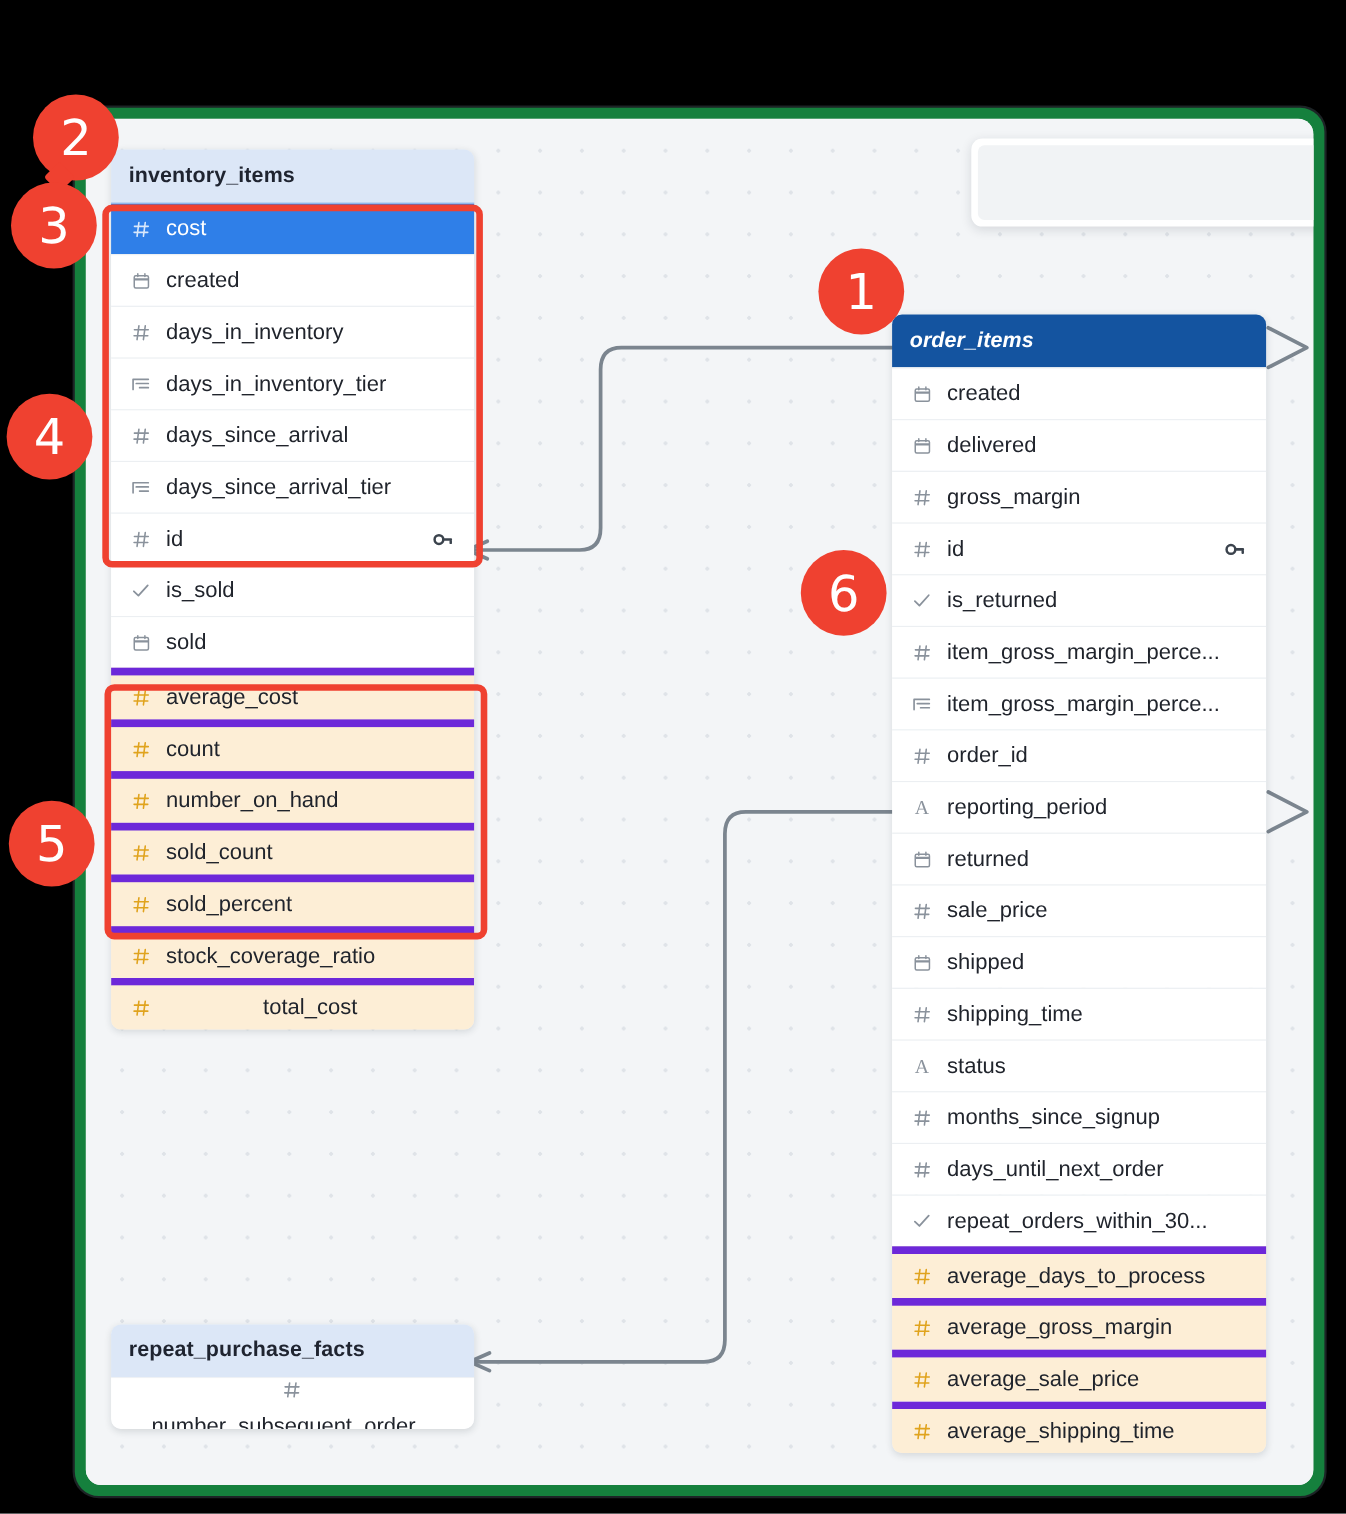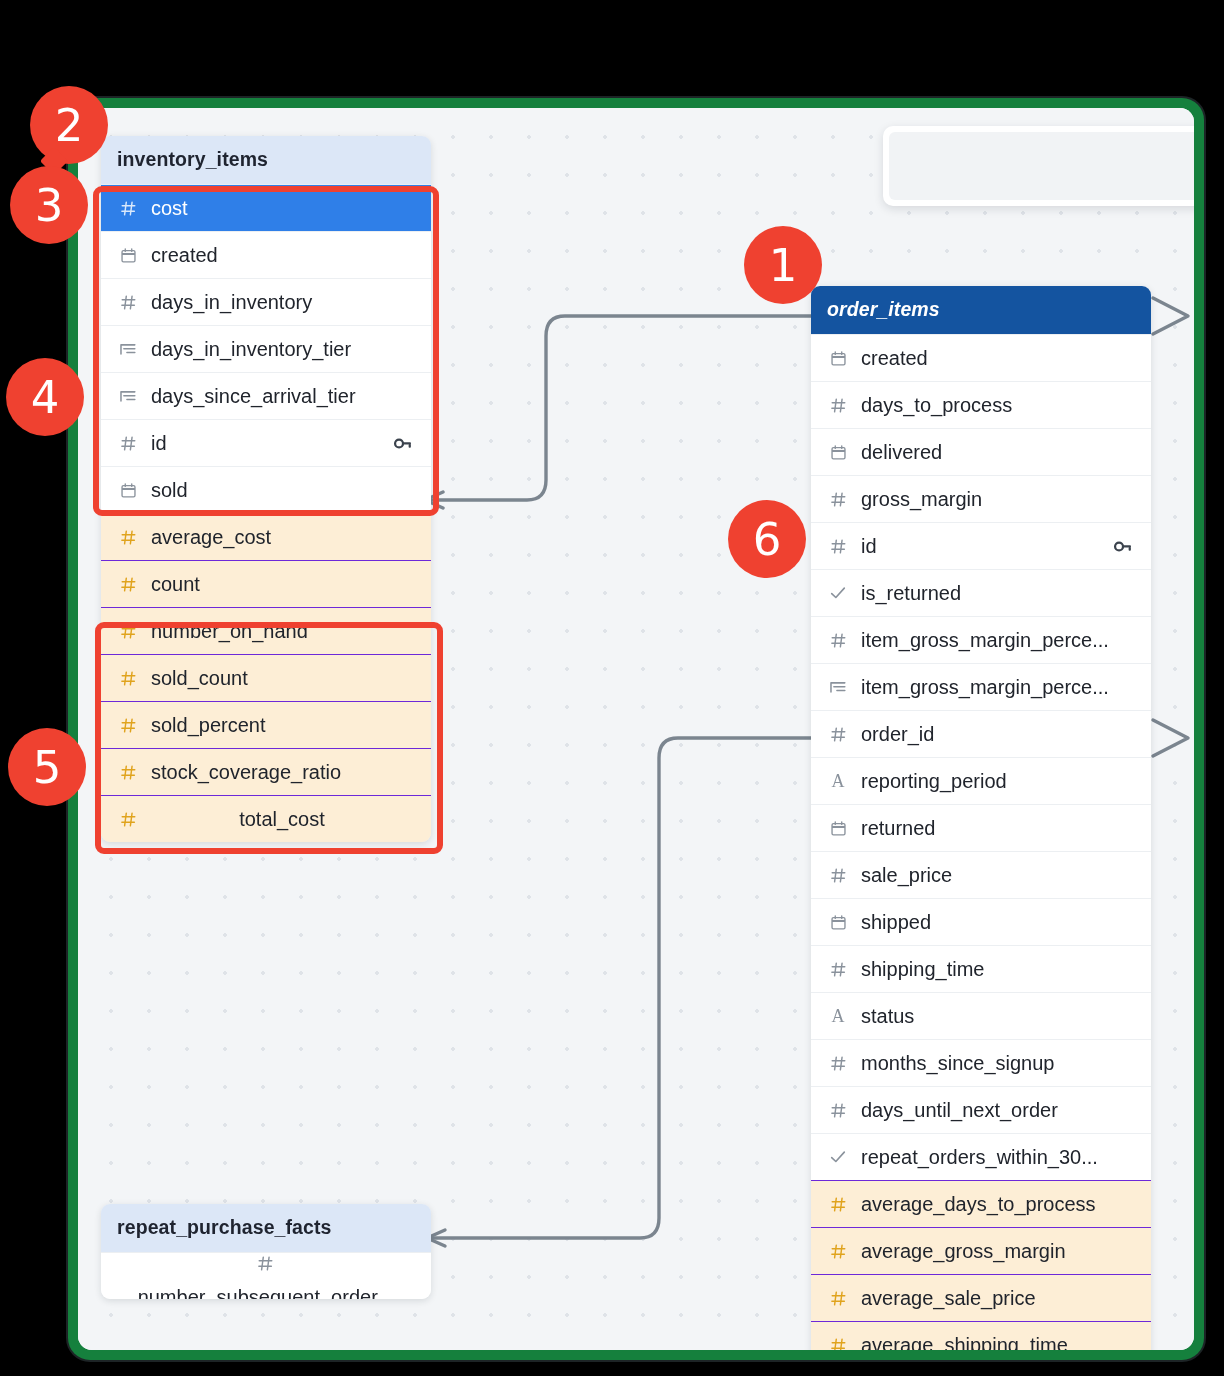--- a/index.html
+++ b/index.html
@@ -62,21 +62,21 @@
   }
   .row:first-of-type{border-top:none;}
   .row .ico{
     width:20px;flex:0 0 20px;display:flex;align-items:center;justify-content:center;
     color:#8a929c;
   }
   .row .lbl{flex:1;overflow:hidden;}
   .row .key{width:22px;flex:0 0 22px;color:#3b434d;display:flex;align-items:center;justify-content:center;}
   .row.sel{background:#2f7fe8;color:#fff;}
   .row.sel .ico{color:#d9e8fb;}
-  .row.meas{background:#fdeed6;border-top:1px solid #6d28d9;}
+  .row.meas{background:#fdeed6;border-top:7px solid #6d28d9;}
   .row.meas .ico{color:#e0a31d;}
 
   
   .hl{
     position:absolute;border:6px solid #ef4130;border-radius:9px;
     pointer-events:none;box-sizing:border-box;
   }
 
   
   .badge{
@@ -156,20 +156,28 @@
           <div class="row">
             <span class="ico">
               <svg width="18" height="18" viewBox="0 0 20 20" fill="none" stroke="#8a929c" stroke-width="1.7" stroke-linecap="round">
                 <path d="M2.2 5.4 H17.6 M5.4 9.6 H17.6 M8.8 13.8 H17.6 M2.2 5.4 L2.2 15.6"></path>
               </svg>
             </span>
             <span class="lbl">days_in_inventory_tier</span>
           </div>
           <div class="row">
             <span class="ico">
+              <svg width="17" height="17" viewBox="0 0 20 20" fill="none" stroke="#8a929c" stroke-width="1.7" stroke-linecap="round">
+                <path d="M7.4 2.6 L5.4 17.4 M14.2 2.6 L12.2 17.4 M2.6 6.8 H17.4 M2.2 13.2 H16.9"></path>
+              </svg>
+            </span>
+            <span class="lbl">days_since_arrival</span>
+          </div>
+          <div class="row">
+            <span class="ico">
               <svg width="18" height="18" viewBox="0 0 20 20" fill="none" stroke="#8a929c" stroke-width="1.7" stroke-linecap="round">
                 <path d="M2.2 5.4 H17.6 M5.4 9.6 H17.6 M8.8 13.8 H17.6 M2.2 5.4 L2.2 15.6"></path>
               </svg>
             </span>
             <span class="lbl">days_since_arrival_tier</span>
           </div>
           <div class="row">
             <span class="ico">
               <svg width="17" height="17" viewBox="0 0 20 20" fill="none" stroke="#8a929c" stroke-width="1.7" stroke-linecap="round">
                 <path d="M7.4 2.6 L5.4 17.4 M14.2 2.6 L12.2 17.4 M2.6 6.8 H17.4 M2.2 13.2 H16.9"></path>
@@ -179,20 +187,28 @@
             <span class="key">
               <svg width="19" height="19" viewBox="0 0 22 22" fill="#3b434d">
                 <circle cx="7" cy="11" r="4.6" fill="none" stroke="#3b434d" stroke-width="2.6"></circle>
                 <rect x="10.4" y="9.6" width="10.4" height="2.7" rx="1"></rect>
                 <rect x="18.1" y="11.6" width="2.6" height="4.2" rx="1"></rect>
               </svg>
             </span>
           </div>
           <div class="row">
             <span class="ico">
+              <svg width="18" height="18" viewBox="0 0 20 20" fill="none" stroke="#8a929c" stroke-width="1.8" stroke-linecap="round" stroke-linejoin="round">
+                <path d="M3 10.6 L7.6 15 L17 4.6"></path>
+              </svg>
+            </span>
+            <span class="lbl">is_sold</span>
+          </div>
+          <div class="row">
+            <span class="ico">
               <svg width="17" height="17" viewBox="0 0 20 20" fill="none" stroke="#8a929c" stroke-width="1.6">
                 <rect x="2.4" y="4.3" width="15.2" height="13.2" rx="1.6"></rect>
                 <path d="M2.4 8.2 H17.6" stroke-width="2.4"></path>
                 <path d="M6.2 2.2 V5.2 M13.8 2.2 V5.2" stroke-linecap="round"></path>
               </svg>
             </span>
             <span class="lbl">sold</span>
           </div>
           <div class="row meas">
             <span class="ico">
@@ -256,28 +272,20 @@
           <div class="hdr hdr-dark">order_items</div>
           <div class="row">
             <span class="ico">
               <svg width="17" height="17" viewBox="0 0 20 20" fill="none" stroke="#8a929c" stroke-width="1.6">
                 <rect x="2.4" y="4.3" width="15.2" height="13.2" rx="1.6"></rect>
                 <path d="M2.4 8.2 H17.6" stroke-width="2.4"></path>
                 <path d="M6.2 2.2 V5.2 M13.8 2.2 V5.2" stroke-linecap="round"></path>
               </svg>
             </span>
             <span class="lbl">created</span>
-          </div>
-          <div class="row">
-            <span class="ico">
-              <svg width="17" height="17" viewBox="0 0 20 20" fill="none" stroke="#8a929c" stroke-width="1.7" stroke-linecap="round">
-                <path d="M7.4 2.6 L5.4 17.4 M14.2 2.6 L12.2 17.4 M2.6 6.8 H17.4 M2.2 13.2 H16.9"></path>
-              </svg>
-            </span>
-            <span class="lbl">days_to_process</span>
           </div>
           <div class="row">
             <span class="ico">
               <svg width="17" height="17" viewBox="0 0 20 20" fill="none" stroke="#8a929c" stroke-width="1.6">
                 <rect x="2.4" y="4.3" width="15.2" height="13.2" rx="1.6"></rect>
                 <path d="M2.4 8.2 H17.6" stroke-width="2.4"></path>
                 <path d="M6.2 2.2 V5.2 M13.8 2.2 V5.2" stroke-linecap="round"></path>
               </svg>
             </span>
             <span class="lbl">delivered</span>

